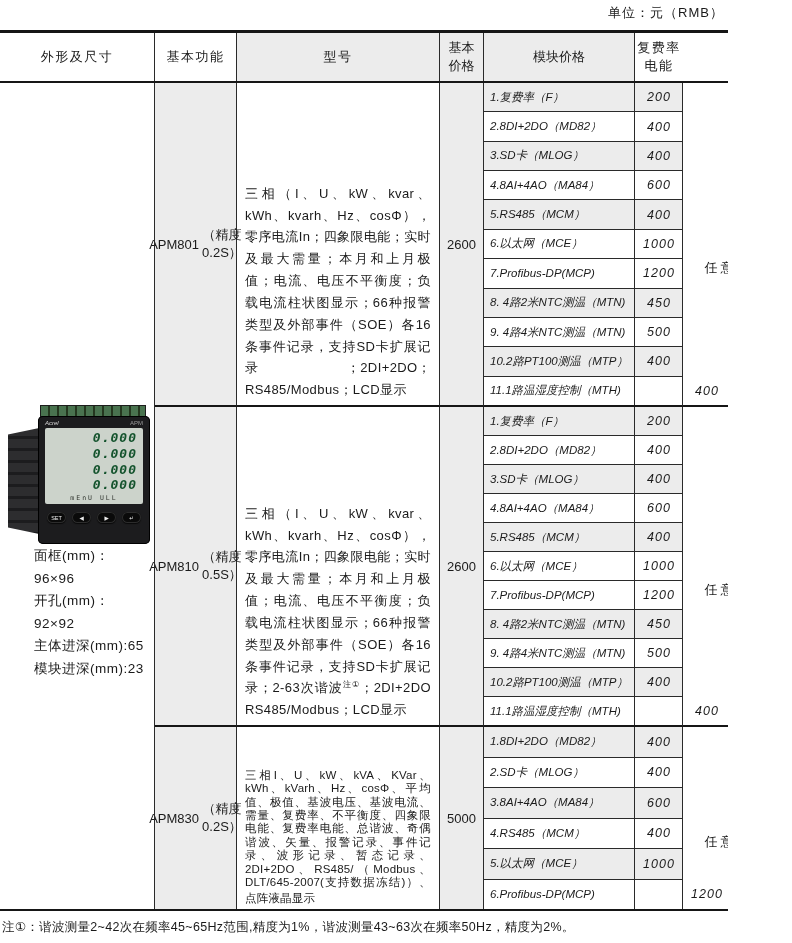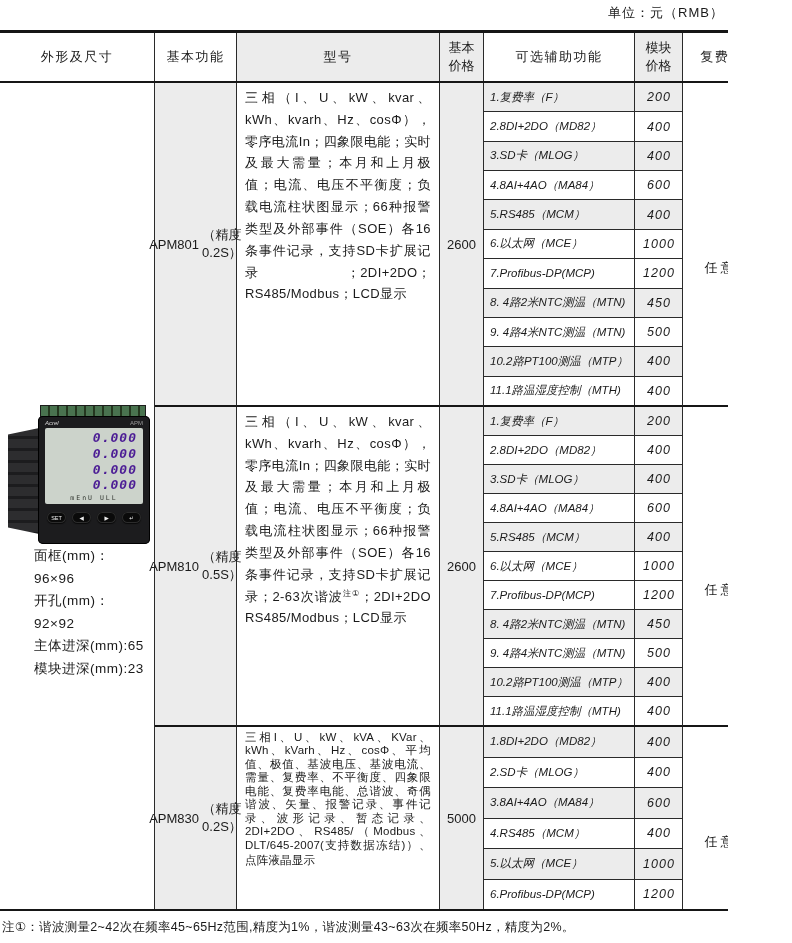--- a/index.html
+++ b/index.html
@@ -22,30 +22,30 @@
 
   .tbody{ display:grid; grid-template-columns:155px 82px 203px 44px 199px 1fr;
           grid-template-rows:324px 320px 182px; }
   .cell{ border-right:1px solid var(--line); }
   .sec-b{ border-bottom:2px solid var(--heavy); }
 
   .photo-cell{ grid-column:1; grid-row:1/4; position:relative; border-right:1px solid var(--line); }
 
   .model-cell{ display:flex; flex-direction:row; align-items:center; justify-content:center;
                gap:3px; background:var(--shade); font-size:13px; text-align:center; }
-  .func-cell{ display:flex; align-items:flex-start; padding:4px 8px; }
+  .func-cell{ display:flex; align-items:flex-end; padding:4px 8px; }
   .func-text{ font-size:13px; line-height:1.68; text-align:justify; letter-spacing:0.4px; width:100%; }
   .func-text sup{ font-size:8px; }
   .func-text.small{ font-size:11.5px; line-height:1.17; letter-spacing:0.2px; }
   .price-cell{ display:flex; align-items:center; justify-content:center;
                background:var(--shade); font-size:13px; }
 
   .opts-cell{ display:flex; flex-direction:column;font-style:italic; }
   .opt-row{ flex:1; display:grid; grid-template-columns:151px 48px; border-bottom:1px solid var(--line); }
-  .opts-cell .opt-row:last-child{ border-bottom:none; }
+  .opts-cell .opt-row:last-child{ border-bottom:none;gap:48px; }
   .opt-label{ display:flex; align-items:center; padding-left:6px; font-size:11.5px;
               border-right:1px solid var(--line); white-space:nowrap; }
   .opt-price{ display:flex; align-items:center; justify-content:center; font-size:12.5px; letter-spacing:1px; }
   .opts-cell.p11 .opt-row:nth-child(1), .opts-cell.p11 .opt-row:nth-child(3),
   .opts-cell.p11 .opt-row:nth-child(5), .opts-cell.p11 .opt-row:nth-child(8),
   .opts-cell.p11 .opt-row:nth-child(10){ background:var(--shade); }
   .opts-cell.p6 .opt-row:nth-child(odd){ background:var(--shade); }
 
   .comb-cell{ display:flex; align-items:center; justify-content:center;
               font-size:13px; letter-spacing:3px; border-right:none;margin-top:48px; }
@@ -59,21 +59,21 @@
                   border:1px solid #1d1d1d;
                   background:repeating-linear-gradient(90deg,#49734f 0 7px,#24371f 7px 9px); }
   .dev-front{ position:absolute; left:32px; top:13px; width:112px; height:128px;
               background:#1c1c1e; border-radius:5px; box-shadow:inset 0 0 0 1px #000; }
   .dev-head{ display:flex; justify-content:space-between; padding:4px 7px 2px; }
   .dev-brand{ font-size:6px; color:#d8d8d8; font-style:italic; }
   .dev-model{ font-size:6px; color:#9a9a9a; }
   .dev-lcd{ margin:0 7px; height:76px; background:#ccd3cb; border-radius:2px; padding:3px 6px 2px;
             display:flex; flex-direction:column; justify-content:space-between; }
   .lcd-line{ font-family:"DejaVu Sans Mono","Liberation Mono",monospace; font-style:italic;
-             font-weight:bold; font-size:13px; line-height:1; color:#4c1d95; text-align:right;
+             font-weight:bold; font-size:13px; line-height:1; color:#14532d; text-align:right;
              letter-spacing:1px; }
   .lcd-footer{ font-size:6.5px; text-align:center; color:#30352f; letter-spacing:2px;
                font-family:"DejaVu Sans Mono","Liberation Mono",monospace; }
   .dev-buttons{ display:flex; justify-content:space-between; padding:8px 9px 0; }
   .dev-btn{ width:19px; height:11px; border-radius:6px; background:#0a0a0a; color:#ededed;
             font-size:5.5px; display:flex; align-items:center; justify-content:center;
             box-shadow:0 1px 1px rgba(0,0,0,.7), inset 0 0 0 1px #2c2c2c; }
 
   .dims{ position:absolute; left:34px; top:462px; font-size:13.5px; line-height:22.5px; letter-spacing:0.5px; }
 
@@ -86,21 +86,20 @@
 
   <div class="unit-label">单位：元（RMB）</div>
 
   <div class="spec-table">
 
     <div class="thead">
       <div class="th">外形及尺寸</div>
       <div class="th">基本功能</div>
       <div class="th shade">型号</div>
       <div class="th shade narrow">基本价格</div>
-      <div class="th">可选辅助功能</div>
       <div class="th shade narrow">模块价格</div>
       <div class="th">复费率电能</div>
     </div>
 
     <div class="tbody">
 
       <div class="photo-cell">
         <div class="device">
           <div class="dev-side"></div>
           <div class="dev-terminals"></div>

